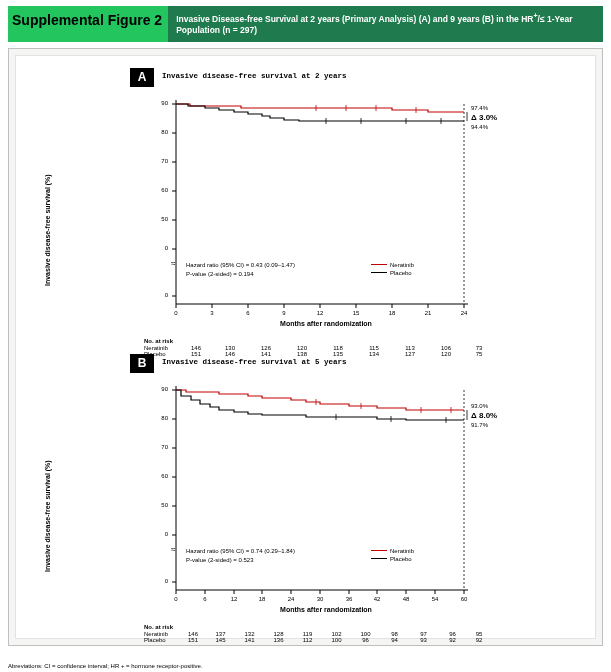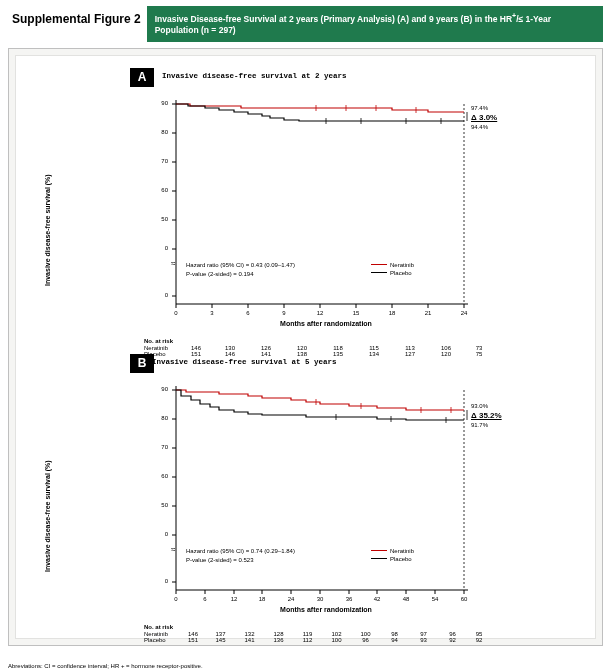--- a/index.html
+++ b/index.html
@@ -13,24 +13,24 @@
   .page{position:relative;width:611px;height:672px;box-sizing:border-box;padding:6px 8px 4px 8px;}
   
   .header{
     display:flex;align-items:stretch;
     background:#1f7a4d;
     color:#ffffff;
     border:0;
     min-height:34px;
   }
   .header-label{
-    background:#ffffff;
+    background:#22c55e;
     color:#000000;
     font-weight:bold;
-    font-size:12px;
+    font-size:14px;
     padding:6px 6px 6px 4px;
     white-space:nowrap;
     display:flex;align-items:flex-start;
     line-height:1.25;
   }
   .header-title{
     font-weight:bold;font-size:8.5px;line-height:1.35;
     padding:5px 8px 5px 8px;
   }
   .header-title sup{font-size:7px;vertical-align:super;}
@@ -73,21 +73,21 @@
     white-space:nowrap;
   }
   .xtitle{position:absolute;font-size:7px;font-weight:bold;text-align:center;}
   .axisbreak{position:absolute;font-size:8px;line-height:6px;}
   .legend{position:absolute;font-size:6px;}
   .legend-row{display:flex;align-items:center;gap:3px;margin-bottom:2px;}
   .legend-line{display:inline-block;width:16px;height:0;border-top:1px solid #000;}
   .legend-line.red{border-top-color:#c00000;}
   .stats{position:absolute;font-size:6px;line-height:1.5;white-space:nowrap;}
   .endlabel{position:absolute;font-size:6px;white-space:nowrap;}
-  .deltalabel{position:absolute;font-size:8px;font-weight:bold;white-space:nowrap;text-decoration:underline;}
+  .deltalabel{position:absolute;font-size:8px;font-weight:bold;white-space:nowrap;}
   .risk{position:absolute;font-size:6px;}
   .risk-title{font-weight:bold;font-size:6px;margin-bottom:1px;}
   .risk table{border-collapse:collapse;font-size:6px;}
   .risk td{padding:0;}
   .risk td.name{font-weight:normal;text-align:left;padding-right:4px;}
   .risk td.v{text-align:center;}
   .footer{
     position:absolute;left:8px;bottom:3px;
     font-size:6px;color:#000;
   }
@@ -228,21 +228,21 @@
               <td class="v">120</td>
               <td class="v">75</td>
             </tr>
           </tbody>
             </table>
         </div>
       </div>
 
       <div class="chartblock" style="position:absolute;left:0;top:286px;width:100%;">
         <div class="badge" style="left:114px;top:12px;">B</div>
-        <div class="blocktitle" style="left:136px;top:16px;">Invasive disease-free survival at 5 years</div>
+        <div class="blocktitle" style="left:146px;top:16px;">Invasive disease-free survival at 5 years</div>
 
         <div class="ytitle" style="left:28px;top:230px;">Invasive disease-free survival (%)</div>
 
         <div class="plot" style="left:0;top:0;width:470px;height:300px;">
           <svg width="470" height="300">
             <line x1="160" y1="44" x2="160" y2="248" stroke="#000" stroke-width="1"></line>
             <line x1="160" y1="248" x2="452" y2="248" stroke="#000" stroke-width="1"></line>
 
             <line x1="156" y1="48" x2="160" y2="48" stroke="#000"></line>
             <line x1="156" y1="77" x2="160" y2="77" stroke="#000"></line>
@@ -315,21 +315,21 @@
               <span class="legend-line red"></span>
               <span>Neratinib</span>
             </div>
             <div class="legend-row">
               <span class="legend-line"></span>
               <span>Placebo</span>
             </div>
           </div>
 
           <div class="endlabel" style="left:455px;top:61px;">93.0%</div>
-          <div class="deltalabel" style="left:455px;top:69px;">Δ 35.2%</div>
+          <div class="deltalabel" style="left:455px;top:69px;">Δ 8.0%</div>
           <div class="endlabel" style="left:455px;top:80px;">91.7%</div>
         </div>
 
         <div class="risk" style="left:128px;top:282px;">
           <div class="risk-title">No. at risk</div>
           <table>
             <tbody>
                 <tr>
               <td class="name" style="width:32px">Neratinib</td>
               <td class="v" style="width:26px">146</td>

